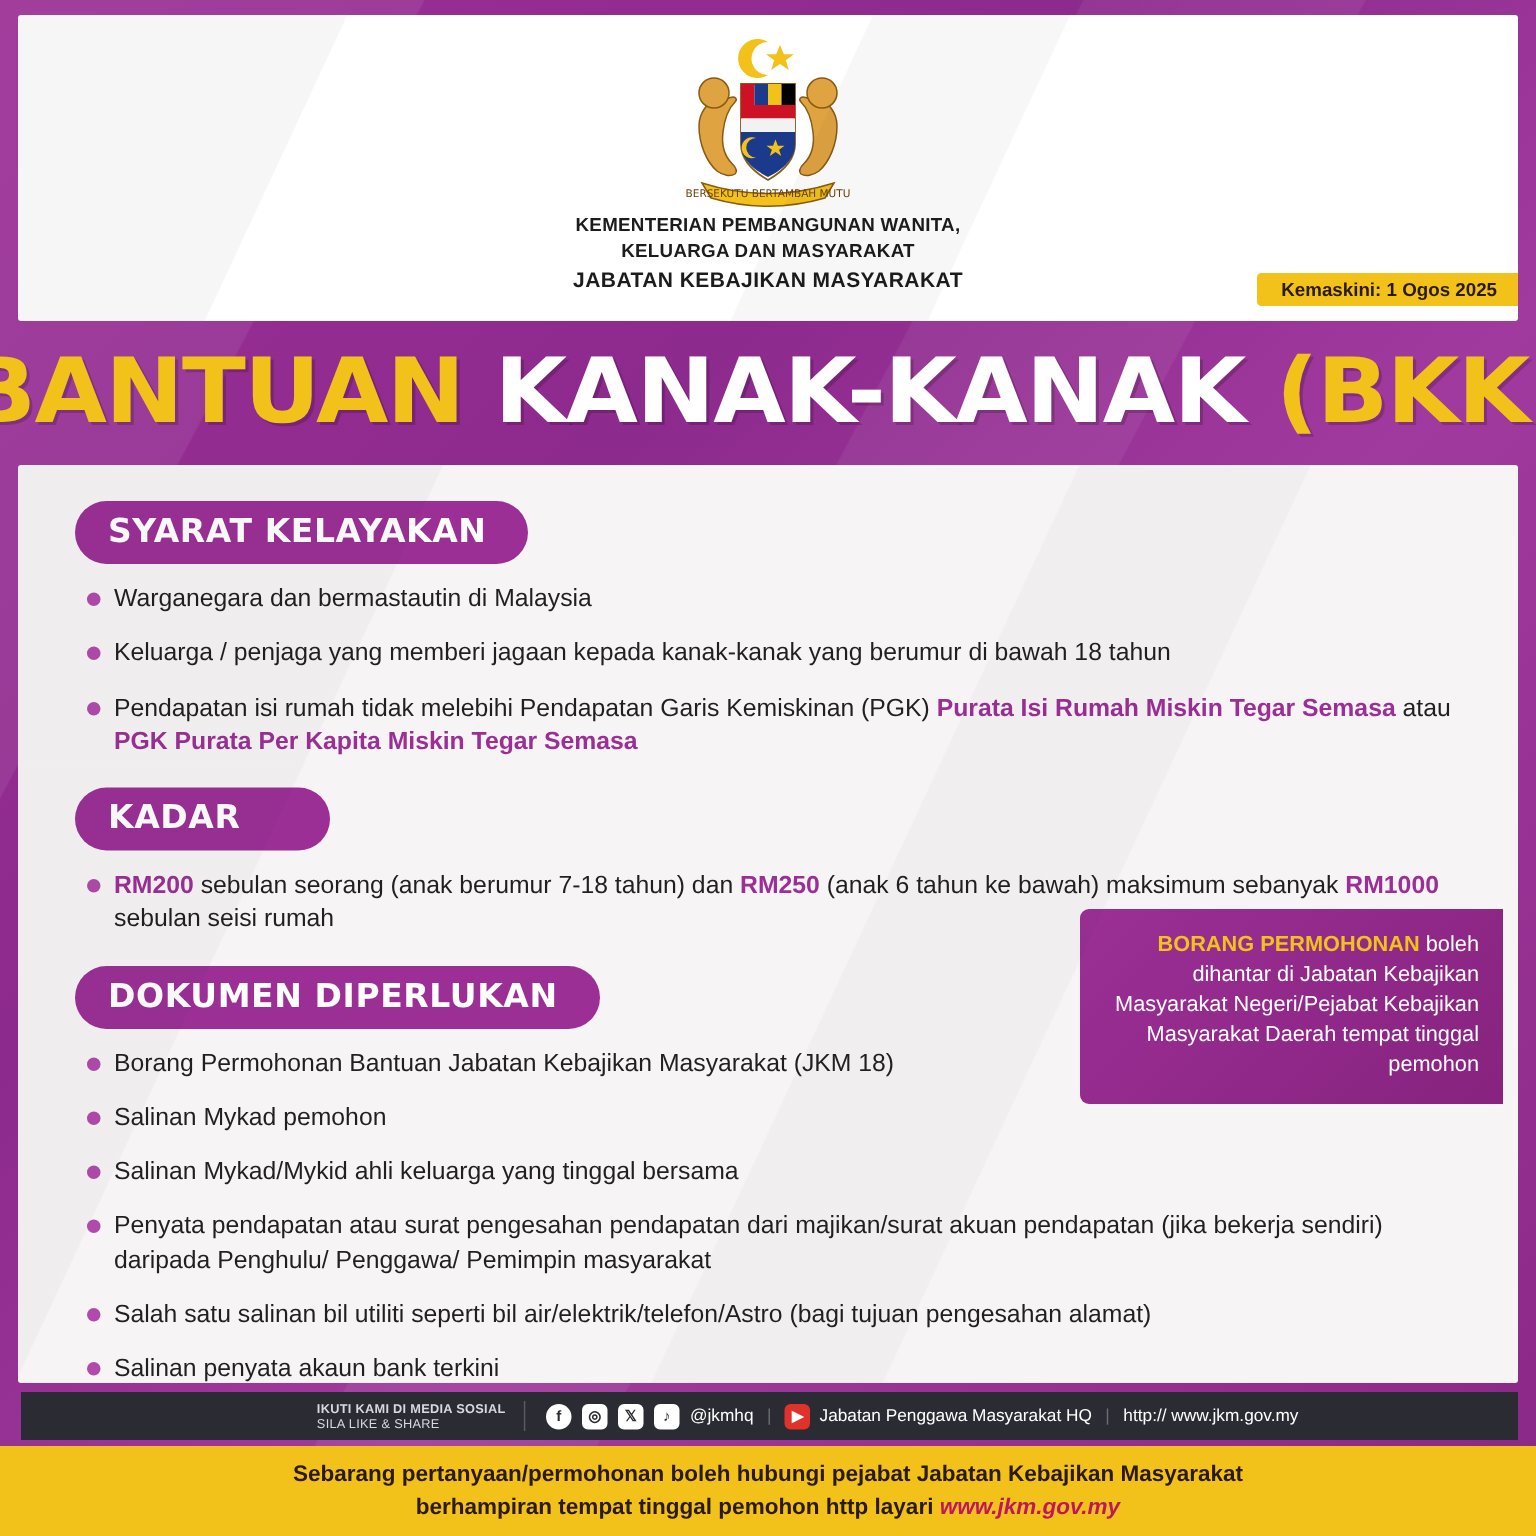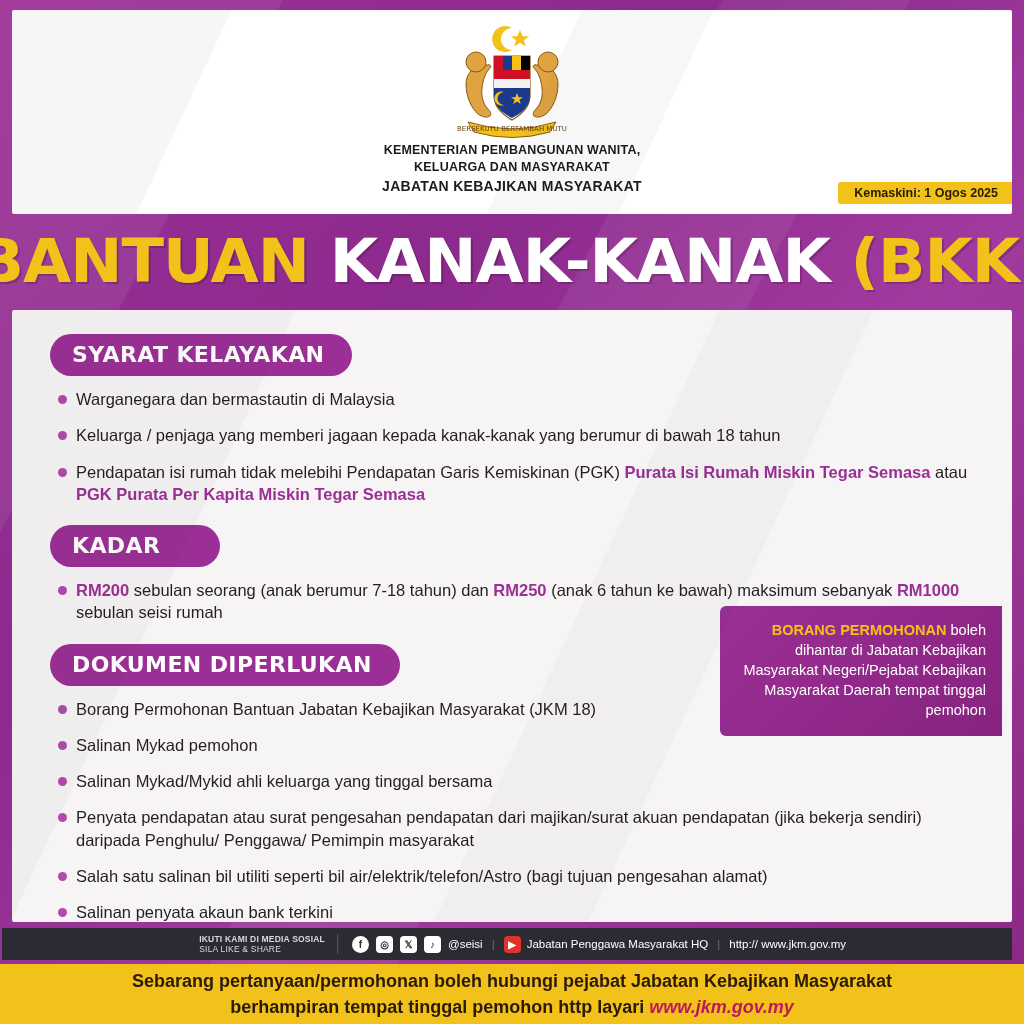--- a/index.html
+++ b/index.html
@@ -153,21 +153,21 @@
     padding: 14px 16px 16px 16px;
     text-align: right;
     font-size: 14.5px;
     line-height: 1.38;
   }
   .note .em { color: #f2c21a; font-weight: bold; }
 
   
   .social {
     position: relative;
-    margin: 6px 12px 0 2px;
+    margin: 6px 12px 0 14px;
     height: 32px;
     background: #2b2b33;
     display: flex;
     align-items: center;
     padding-left: 336px;
     color: #fff;
     font-size: 11.5px;
   }
   .social .follow {
     position: absolute;
@@ -201,21 +201,21 @@
 
   
   .footer {
     position: absolute;
     left: 0; right: 0; bottom: 0;
     height: 60px;
     background: #f2c21a;
     display: flex; flex-direction: column;
     align-items: center; justify-content: center;
     color: #2b1a05;
-    font-size: 18px;
+    font-size: 15px;
     font-weight: bold;
     line-height: 1.45;
     text-align: center;
   }
   .footer .site { color: #be185d; font-style: italic; }
 </style>
 </head>
 <body>
 
 <div id="poster">
@@ -303,21 +303,21 @@
     <div class="follow">
       <b>IKUTI KAMI DI MEDIA SOSIAL</b>
       <span>SILA LIKE &amp; SHARE</span>
     </div>
     <div class="icons">
       <span class="ic round">f</span>
       <span class="ic">◎</span>
       <span class="ic">𝕏</span>
       <span class="ic">♪</span>
     </div>
-    <span class="handle">@seisi</span>
+    <span class="handle">@jkmhq</span>
     <span class="sep">|</span>
     <span class="ic red">▶</span>
     <span class="yt-label">Jabatan Penggawa Masyarakat HQ</span>
     <span class="sep">|</span>
     <span class="url">http:// www.jkm.gov.my</span>
   </div>
 
   <div class="footer">
     <div>Sebarang pertanyaan/permohonan boleh hubungi pejabat Jabatan Kebajikan Masyarakat</div>
     <div><span>berhampiran tempat tinggal pemohon http layari </span><span class="site">www.jkm.gov.my</span></div>

